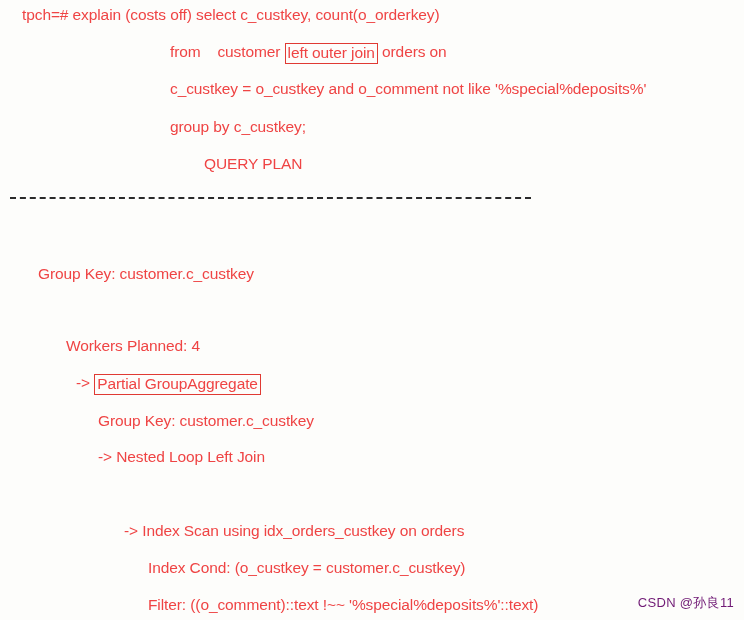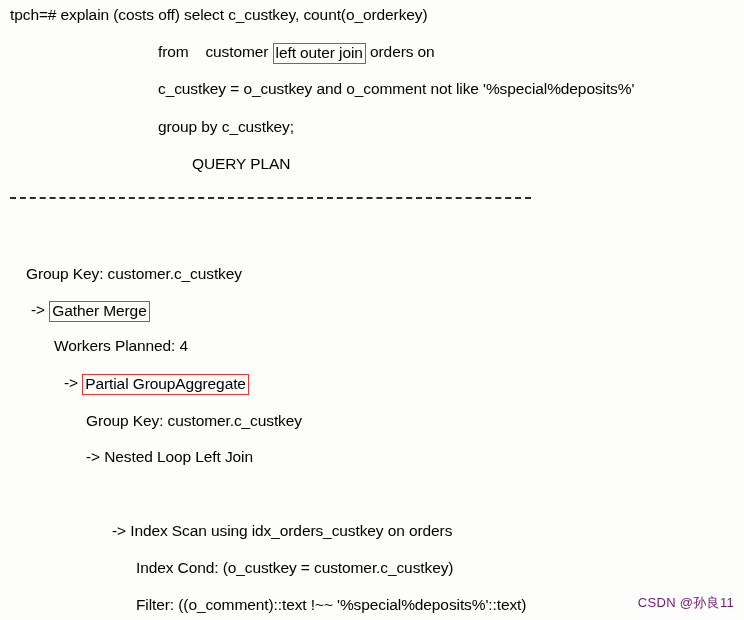--- a/index.html
+++ b/index.html
@@ -16,21 +16,22 @@
     font-family: "Liberation Sans", sans-serif;
     color: #1a1a1a;
     -webkit-font-smoothing: antialiased;
   }
   .line {
     position: absolute;
     white-space: pre;
     font-size: 15.5px;
     line-height: 20px;
     letter-spacing: -0.1px;
-    color: #000000;
+    color: #ef4444;
+    margin-left: 12px;
   }
   
   .r0  { top: 5px;   }
   .r1  { top: 42px;  }
   .r2  { top: 79px;  }
   .r3  { top: 117px; }
   .r4  { top: 154px; }
   .r6  { top: 228px; }
   .r7  { top: 264px; }
   .r8  { top: 300px; }
@@ -99,21 +100,20 @@
 
   <div class="line r3 c11">group by c_custkey;</div>
 
   <div class="line r4 c12">QUERY PLAN</div>
 
   <div class="dashrule"></div>
 
 
   <div class="line r7 c2">Group Key: customer.c_custkey</div>
 
-  <div class="line r8 c3"><span class="arrow">-&gt; </span><span class="hl">Gather Merge</span></div>
 
   <div class="line r9 c4">Workers Planned: 4</div>
 
   <div class="line r10 c5"><span class="arrow">-&gt; </span><span class="hl">Partial GroupAggregate</span></div>
 
   <div class="line r11 c7">Group Key: customer.c_custkey</div>
 
   <div class="line r12 c7"><span class="arrow">-&gt; </span><span>Nested Loop Left Join</span></div>
 
 

